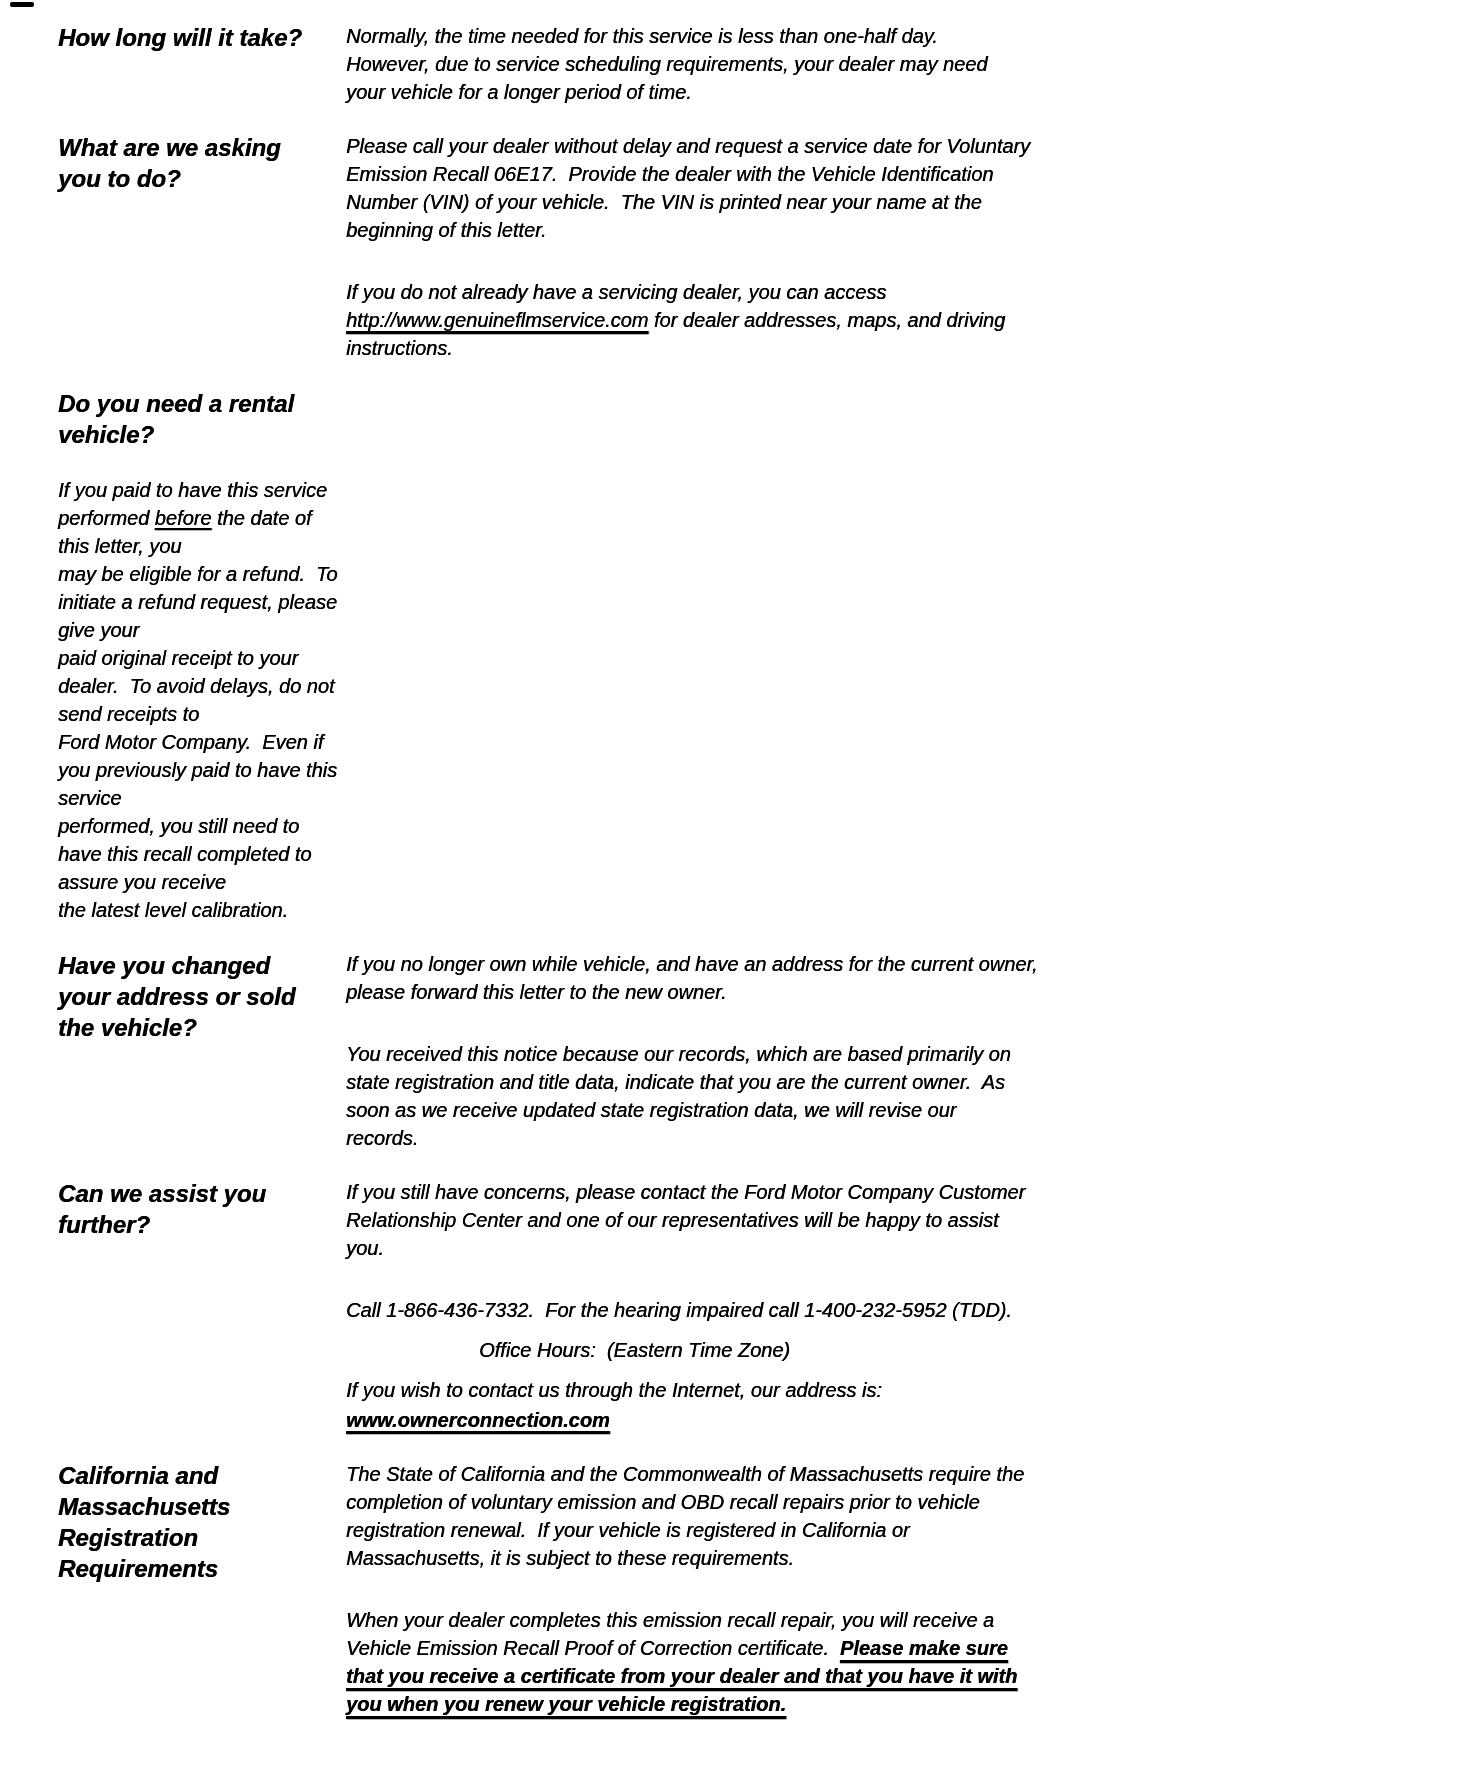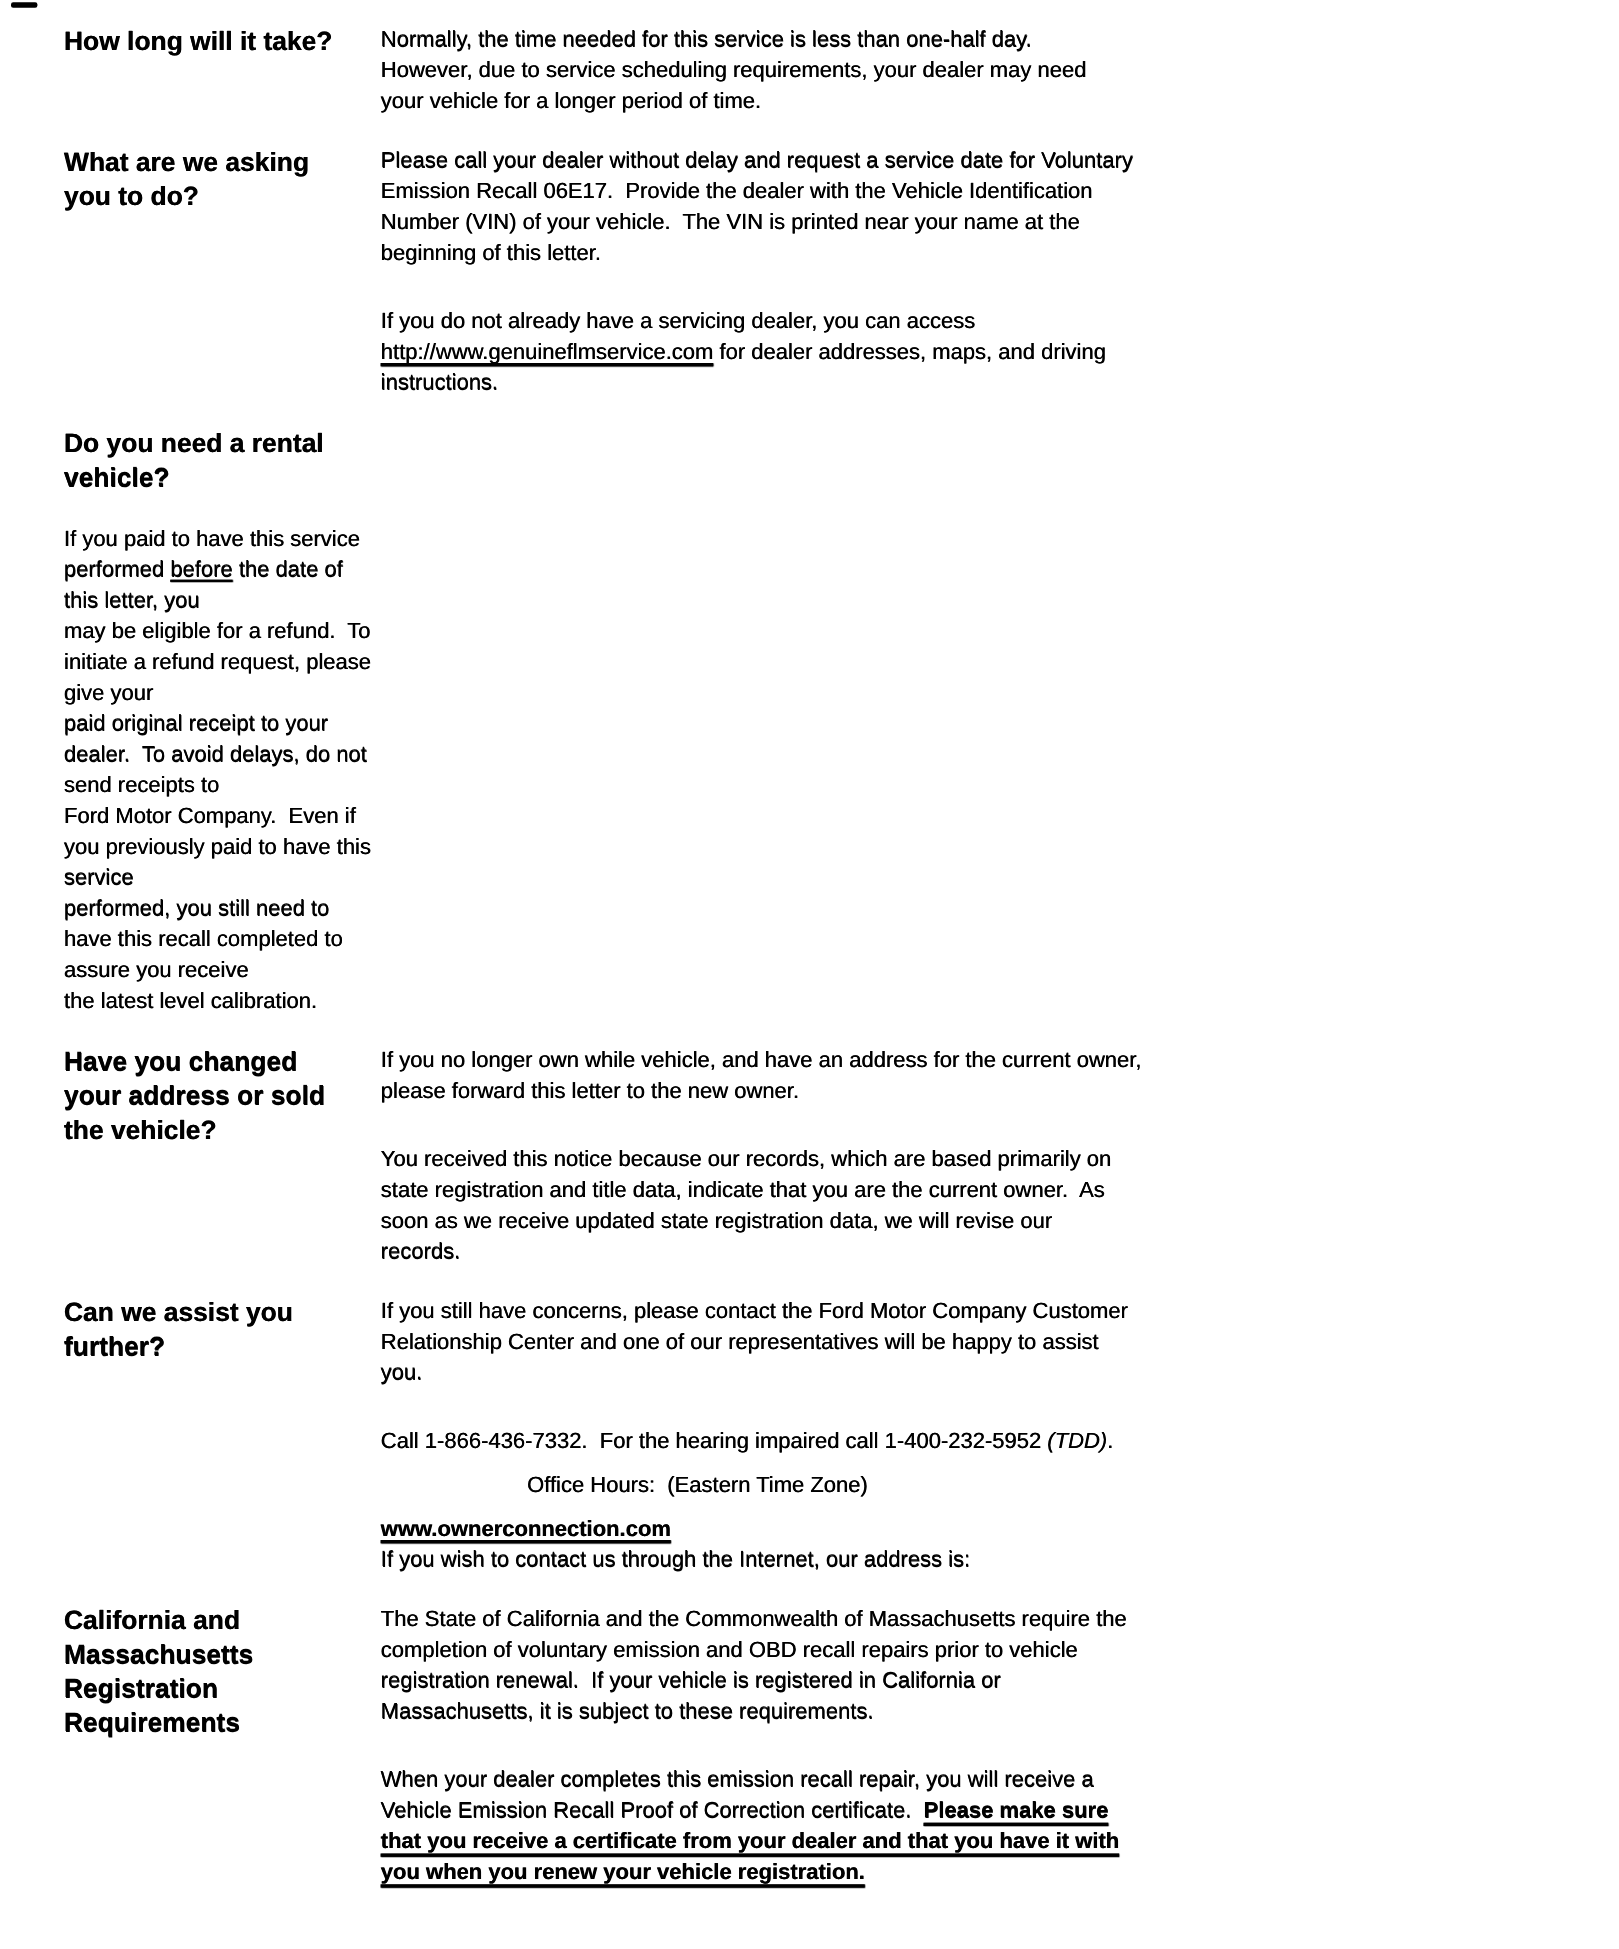--- a/index.html
+++ b/index.html
@@ -29,21 +29,21 @@
     width: 1472px;
     height: 1772px;
     padding: 22px 66px 30px 58px;
     text-shadow: 0.4px 0.3px 0 #000; 
   }
   .row {
     display: grid;
     grid-template-columns: 288px 1fr;
     margin-bottom: 26px;
   }
-  .t { white-space: pre-wrap; }
+  .t { white-space: pre-wrap; font-style: italic; }
   .q {
     font-size: 24px;
     line-height: 31px;
     font-weight: bold;
     margin: 0;
     padding-right: 10px;
   }
   .a {
     font-size: 20px;
     line-height: 28px;
@@ -135,22 +135,22 @@
 
   <section class="row">
     <h2 class="q t">Can we assist you
 further?</h2>
     <div class="a">
       <div class="p t">If you still have concerns, please contact the Ford Motor Company Customer
 Relationship Center and one of our representatives will be happy to assist
 you.</div>
       <div class="p p-phone"><span class="t">Call 1-866-436-7332.  For the hearing impaired call 1-400-232-5952 </span><span class="t italic">(TDD)</span><span class="t">.</span></div>
       <div class="p p-office t">Office Hours:  (Eastern Time Zone)</div>
+      <div class="p p-internet t">If you wish to contact us through the Internet, our address is:</div>
       <div class="p p-url"><span class="t link">www.ownerconnection.com</span></div>
-      <div class="p p-internet t">If you wish to contact us through the Internet, our address is:</div>
     </div>
   </section>
 
   <section class="row">
     <h2 class="q t">California and
 Massachusetts
 Registration
 Requirements</h2>
     <div class="a">
       <div class="p t">The State of California and the Commonwealth of Massachusetts require the

